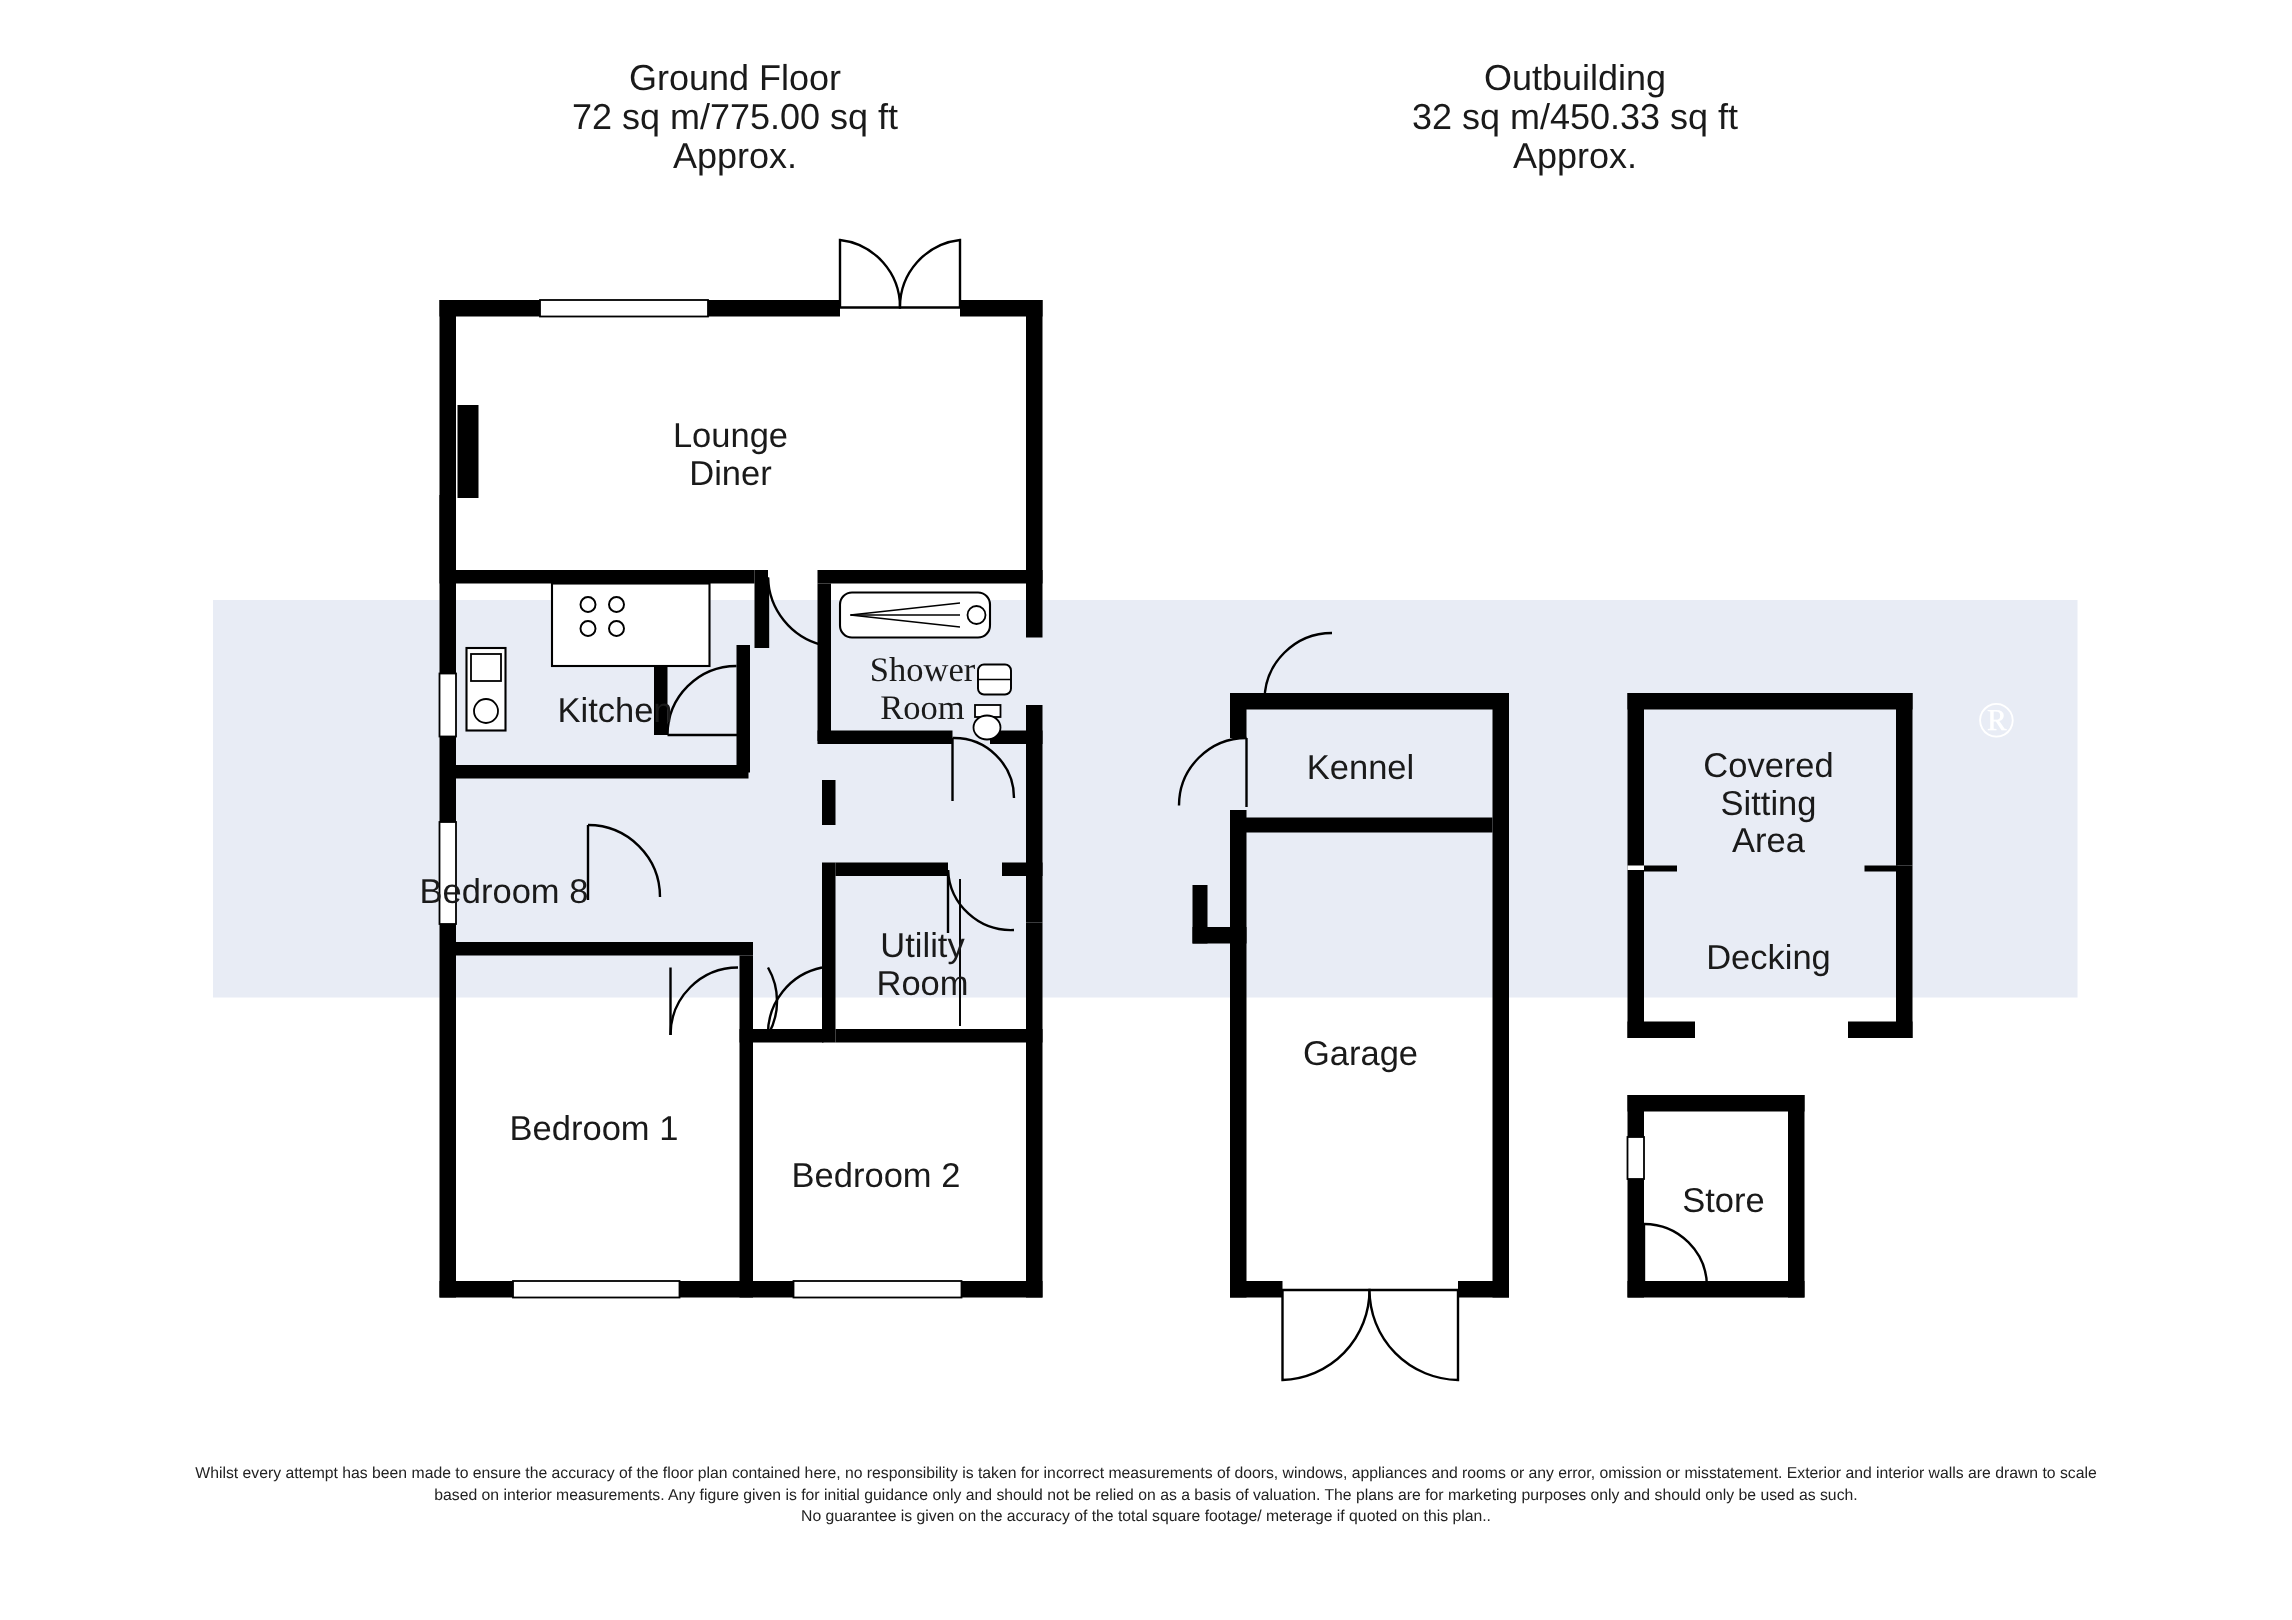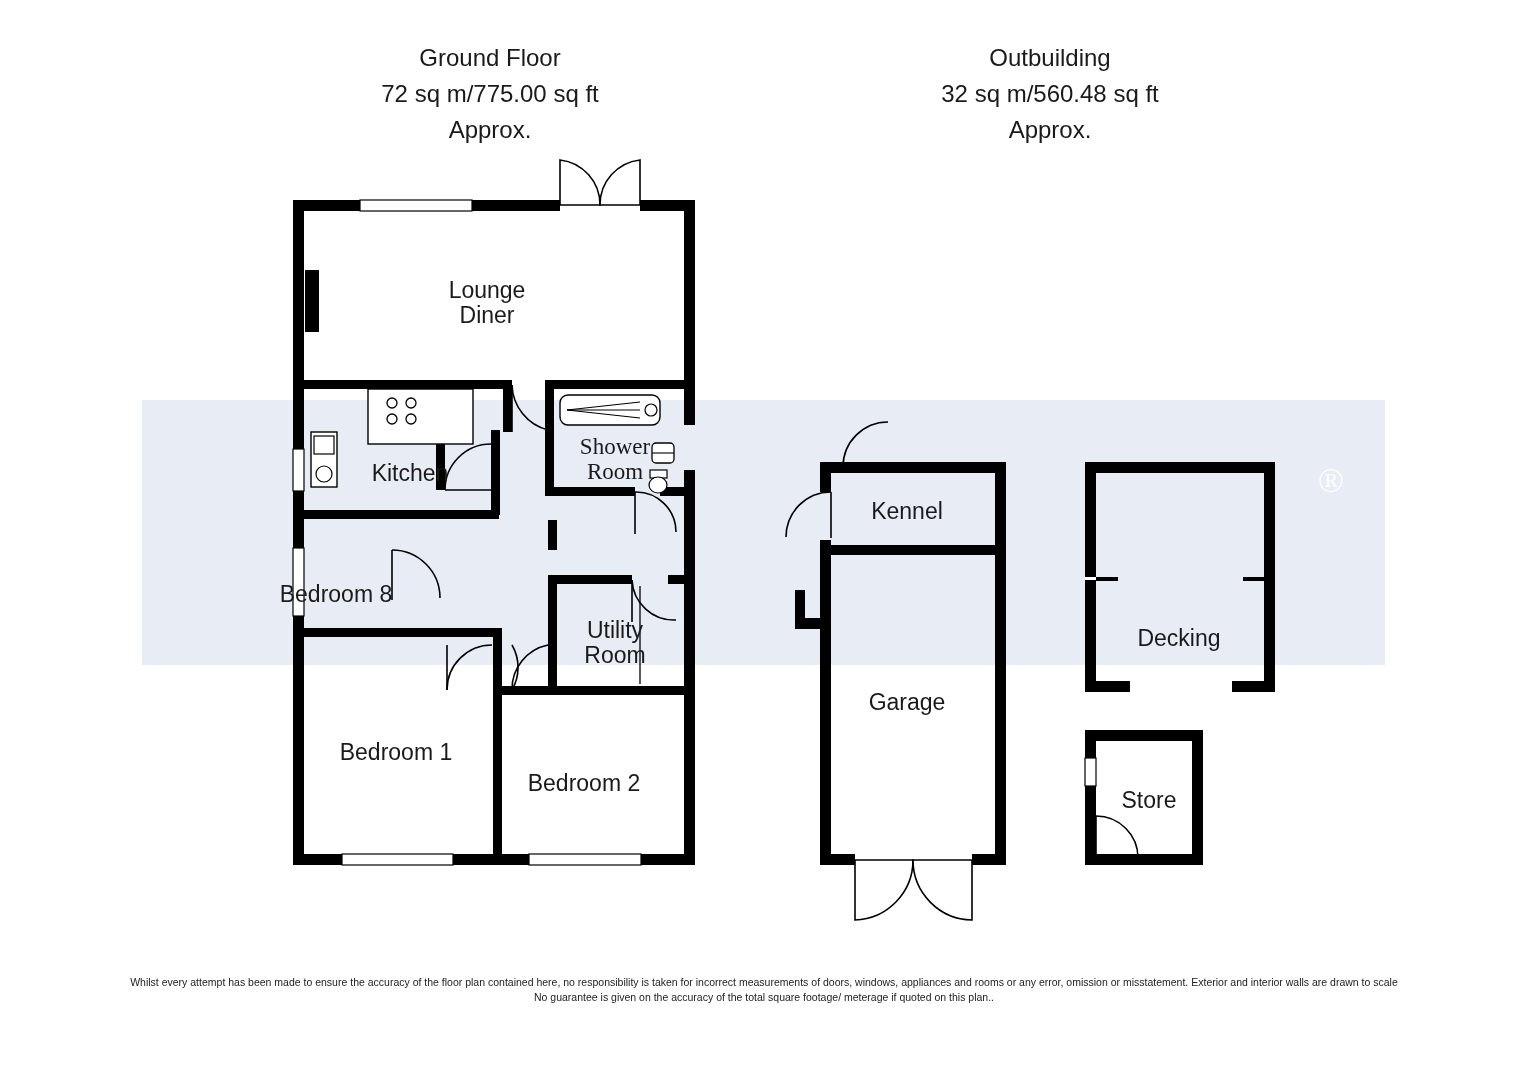--- a/index.html
+++ b/index.html
@@ -56,21 +56,21 @@
     z-index: 3;
     font-family: "Liberation Serif", serif;
     font-size: 34px;
     color: #ffffff;
   }
   
   .title {
     position: absolute;
     text-align: center;
     font-size: 24px;
-    line-height: 36px;
+    line-height: 26px;
     color: #1a1a1a;
     z-index: 4;
     white-space: pre-line;
   }
   #title-ground { left: 330px; top: 40px; width: 320px; }
   #title-out    { left: 890px; top: 40px; width: 320px; }
 
   
   svg.plan {
     position: absolute;
@@ -111,21 +111,21 @@
 
 <div class="stage">
 
   <div class="wm-band"></div>
   <div class="wm-reg">®</div>
 
   <div class="title" id="title-ground">Ground Floor
 72 sq m/775.00 sq ft
 Approx.</div>
   <div class="title" id="title-out">Outbuilding
-32 sq m/560.48 sq ft
+32 sq m/450.33 sq ft
 Approx.</div>
 
   <svg class="plan" viewBox="0 0 1528 1080">
 
     <g fill="#000000">
 
       <rect x="293" y="200" width="267" height="11"></rect>
 
       <rect x="640" y="200" width="55" height="11"></rect>
 
@@ -324,23 +324,27 @@
 Room</div>
 
   <div class="room-label" style="left:297px; top:740px; width:198px;">Bedroom 1</div>
 
   <div class="room-label" style="left:485px; top:771px; width:198px;">Bedroom 2</div>
 
   <div class="room-label" style="left:828px; top:499px; width:158px;">Kennel</div>
 
   <div class="room-label" style="left:828px; top:690px; width:158px;">Garage</div>
 
+  <div class="room-label" style="left:1100px; top:498px; width:158px;">Covered
+Sitting
+Area</div>
 
   <div class="room-label" style="left:1100px; top:626px; width:158px;">Decking</div>
 
   <div class="room-label" style="left:1070px; top:788px; width:158px;">Store</div>
 
   <div class="footer">
     <div>Whilst every attempt has been made to ensure the accuracy of the floor plan contained here, no responsibility is taken for incorrect measurements of doors, windows, appliances and rooms or any error, omission or misstatement. Exterior and interior walls are drawn to scale</div>
+    <div>based on interior measurements. Any figure given is for initial guidance only and should not be relied on as a basis of valuation. The plans are for marketing purposes only and should only be used as such.</div>
     <div>No guarantee is given on the accuracy of the total square footage/ meterage if quoted on this plan..</div>
   </div>
 
 </div>
 
 </body></html>

